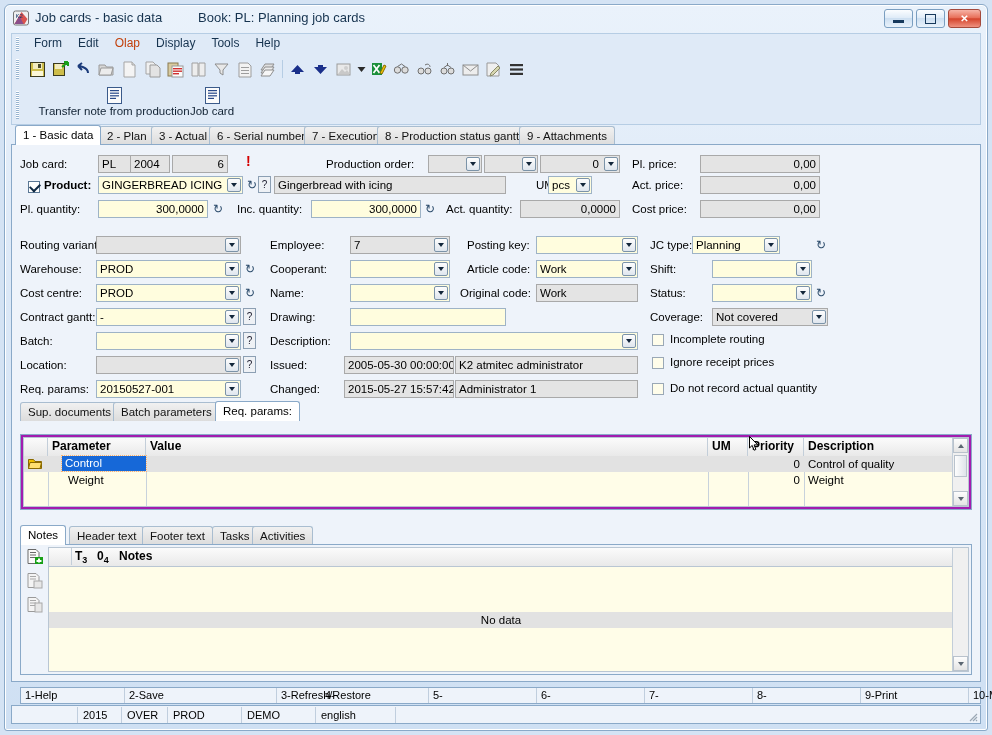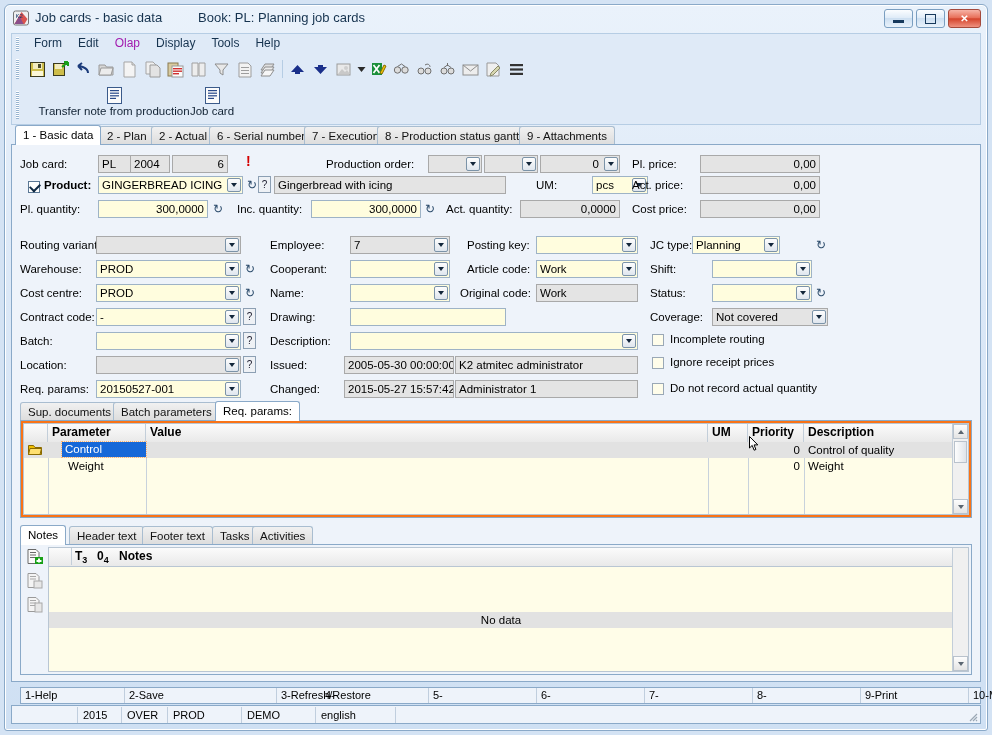--- a/index.html
+++ b/index.html
@@ -36,21 +36,21 @@
   }
   .glyph-min{display:block;width:11px;height:3px;background:#17395c;margin-top:6px;}
   .glyph-max{display:block;width:9px;height:8px;border:1.5px solid #17395c;}
   
   .menubar{position:absolute;left:6px;top:28px;right:6px;height:20px;
     background:#dfeaf7;border:1px solid #b6cde4;border-bottom:none;
     display:flex;align-items:flex-start;padding-left:14px;box-sizing:border-box;}
   .menubar .grip{position:absolute;left:4px;top:3px;width:3px;height:14px;
      background:repeating-linear-gradient(180deg,#fff 0 1px,#97b4d0 1px 2px);}
   .menu-item{padding:2px 8px;font-size:12px;color:#16334f;cursor:default;}
-  .menu-item.disabled{color:#a21caf;}
+  .menu-item.disabled{color:#c2410c;}
   
   .toolbar{position:absolute;left:6px;top:48px;right:6px;height:32px;
     background:#dfeaf7;border:1px solid #b6cde4;border-top:none;border-bottom:none;
     display:flex;align-items:center;padding-left:14px;box-sizing:border-box;}
   .toolbar .grip{position:absolute;left:4px;top:6px;width:3px;height:20px;
      background:repeating-linear-gradient(180deg,#fff 0 1px,#97b4d0 1px 2px);}
   .tbtn{width:23px;height:24px;display:flex;align-items:center;justify-content:center;}
   .sep{width:1px;height:18px;background:#b6cde4;margin:0 3px;}
   
   .bigbar{position:absolute;left:6px;top:80px;right:6px;height:40px;
@@ -93,22 +93,22 @@
     background:#eef1f5;font-size:10px;line-height:15px;text-align:center;
     box-sizing:border-box;color:#223;}
   .cbx{position:absolute;width:12px;height:12px;border:1px solid #9aa8b6;
     background:#fffdea;box-sizing:border-box;}
   .cbx.on{background:#fff;border:1px solid #5a7794;}
   .cbx.on:after{content:"";position:absolute;left:1px;top:1px;width:8px;height:5px;
     border-left:2px solid #102a44;border-bottom:2px solid #102a44;transform:rotate(-45deg);}
   .excl{position:absolute;font-weight:bold;color:#d40000;font-size:14px;}
   
   .subtabs{position:absolute;left:8px;top:257px;height:19px;}
-  .grid-wrap{position:absolute;left:8px;right:8px;top:275px;height:98px;
-    border:1px solid #8aa9c8;background:#f97316;box-sizing:border-box;}
+  .grid-wrap{position:absolute;left:8px;right:8px;top:289px;height:76px;
+    border:1px solid #8aa9c8;background:#a21caf;box-sizing:border-box;}
   .grid-inner{position:absolute;left:2px;top:2px;right:2px;bottom:2px;
     border:1px solid #b9c6d3;box-sizing:border-box;background:#fffde8;overflow:hidden;}
   .ghead{position:absolute;left:0;top:0;right:0;height:18px;
     background:linear-gradient(180deg,#fbfbfb,#e9e9e9);border-bottom:1px solid #b9c6d3;}
   .gh{position:absolute;top:0;height:18px;line-height:17px;font-weight:bold;
     font-size:12px;color:#000;border-right:1px solid #c3ced9;box-sizing:border-box;padding-left:4px;
     white-space:nowrap;overflow:hidden;}
   .grow{position:absolute;left:0;right:0;height:16px;line-height:16px;font-size:11.5px;}
   .grow.sel{background:#e2e2e2;}
   .gc{position:absolute;top:0;height:16px;line-height:16px;overflow:hidden;white-space:nowrap;}
@@ -353,21 +353,21 @@
           <rect x="3" y="8.2" width="9" height="1.2" fill="#2a4a8a"></rect>
           <rect x="3" y="10.8" width="6" height="1.2" fill="#2a4a8a"></rect>
         </svg>
       <span>Job card</span>
     </div>
   </div>
 
   <div class="tabstrip">
     <div class="tab active" style="left:4px;top:-1px">1 - Basic data</div>
     <div class="tab" style="left:88px">2 - Plan</div>
-    <div class="tab" style="left:140px">2 - Actual</div>
+    <div class="tab" style="left:140px">3 - Actual</div>
     <div class="tab" style="left:198px">6 - Serial numbers</div>
     <div class="tab" style="left:293px">7 - Execution</div>
     <div class="tab" style="left:366px">8 - Production status gantt</div>
     <div class="tab" style="left:508px">9 - Attachments</div>
   </div>
 
   <div class="client">
 
     <div class="lbl" style="left:8px;top:13px">Job card:</div>
     <div class="fld ro" style="left:86px;top:10px;width:42px">PL</div>
@@ -402,21 +402,21 @@
     <div class="combo" style="left:86px;top:31px;width:145px">
       <span class="txt">GINGERBREAD ICING</span>
       <span class="arw">
           <i></i>
         </span>
     </div>
     <div class="hist" style="left:234px;top:33px">↻</div>
     <div class="qbtn" style="left:246px;top:31px">?</div>
     <div class="fld ro" style="left:262px;top:31px;width:232px">Gingerbread with icing</div>
     <div class="lbl" style="left:524px;top:34px">UM:</div>
-    <div class="combo" style="left:580px;top:31px;width:56px">
+    <div class="combo" style="left:536px;top:31px;width:44px">
       <span class="txt">pcs</span>
       <span class="arw">
           <i></i>
         </span>
     </div>
     <div class="lbl" style="left:620px;top:34px">Act. price:</div>
     <div class="fld ro r" style="left:688px;top:31px;width:120px">0,00</div>
 
     <div class="lbl" style="left:8px;top:58px">Pl. quantity:</div>
     <div class="fld r" style="left:86px;top:55px;width:110px">300,0000</div>
@@ -448,21 +448,21 @@
 
     <div class="lbl" style="left:8px;top:142px">Cost centre:</div>
     <div class="combo" style="left:84px;top:139px;width:145px">
       <span class="txt">PROD</span>
       <span class="arw">
           <i></i>
         </span>
     </div>
     <div class="hist" style="left:232px;top:141px">↻</div>
 
-    <div class="lbl" style="left:8px;top:166px">Contract code:</div>
+    <div class="lbl" style="left:8px;top:166px">Contract gantt:</div>
     <div class="combo" style="left:84px;top:163px;width:145px">
       <span class="txt">-</span>
       <span class="arw">
           <i></i>
         </span>
     </div>
     <div class="qbtn" style="left:231px;top:163px">?</div>
 
     <div class="lbl" style="left:8px;top:190px">Batch:</div>
     <div class="combo" style="left:84px;top:187px;width:145px">

